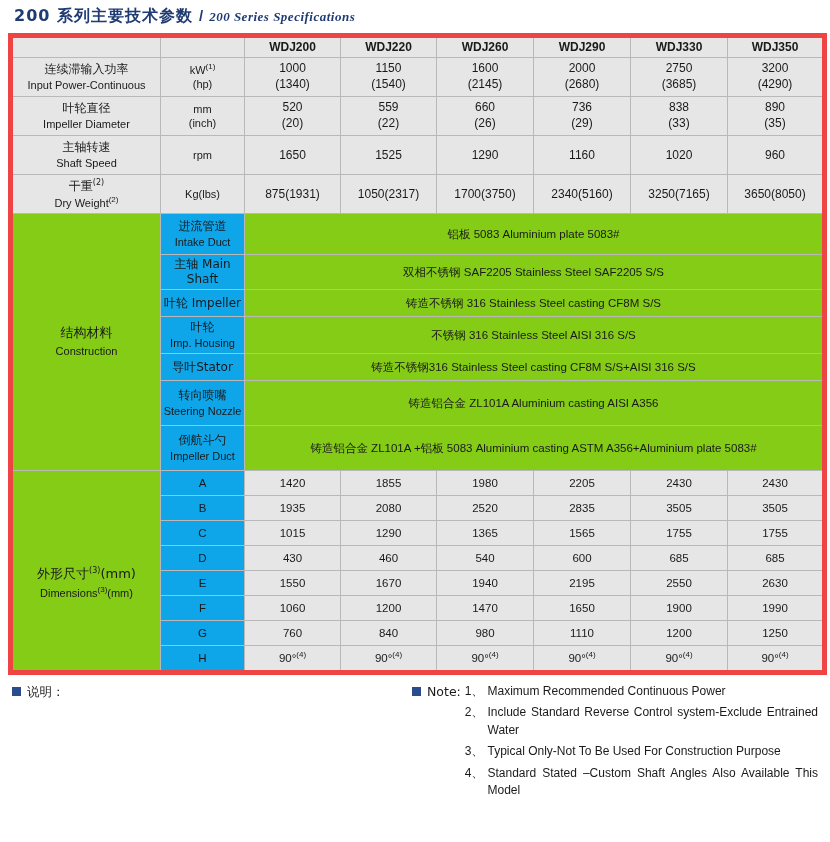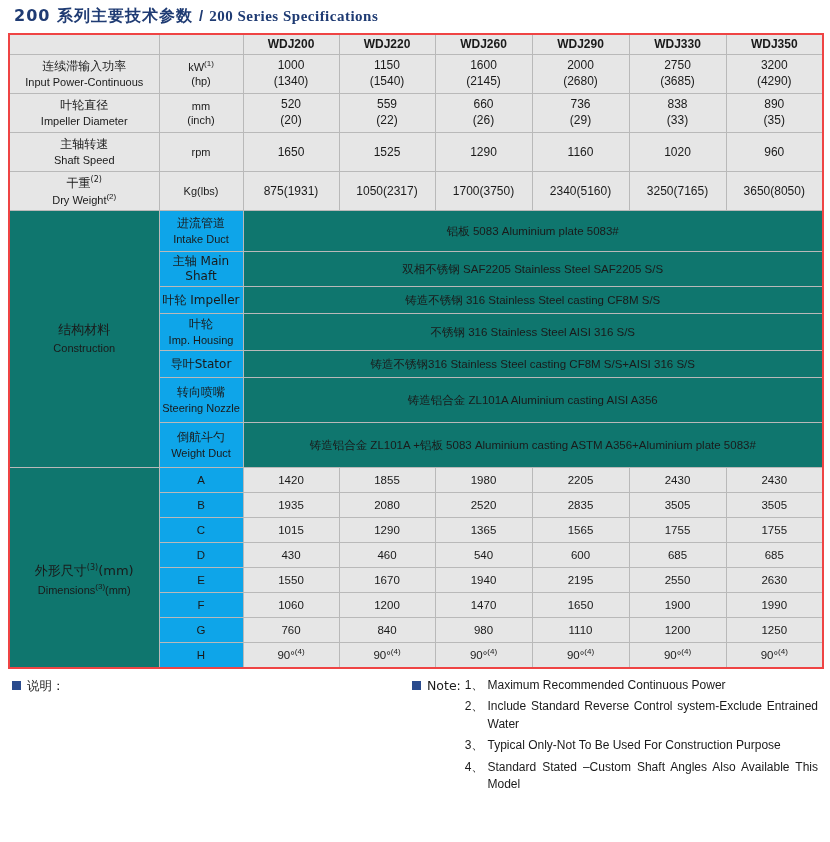--- a/index.html
+++ b/index.html
@@ -15,40 +15,40 @@
 
   
   .title-bar{
     display:flex;align-items:baseline;gap:6px;
     padding:6px 4px 6px 6px;
     color:#1f3b73;
     font-weight:bold;
   }
   .title-cn{font-size:16px;letter-spacing:1px;font-family:"DejaVu Sans", sans-serif;}
   .title-sep{font-size:15px;}
-  .title-en{font-size:15px;font-family:"Liberation Serif", serif;letter-spacing:.5px;}
+  .title-en{font-size:13px;font-family:"Liberation Serif", serif;letter-spacing:.5px;font-style:italic;}
 
   
   table.spec{
     border-collapse:collapse;
     width:814px;
     table-layout:fixed;
-    border:2px solid #ef4444;
+    border:5px solid #ef4444;
     padding-left:8px;
   }
   table.spec td{
     border:1px solid #b9b9b9;
     text-align:center;
     vertical-align:middle;
     padding:2px 2px;
     line-height:1.25;
   }
   .gray{background:#e6e6e6;}
   .lgray{background:#0ea5e9;}
-  .white{background:#0f766e;}
+  .white{background:#84cc16;}
   .cn{font-family:"DejaVu Sans", sans-serif;font-size:12px;}
   .en{font-family:"Liberation Sans", sans-serif;font-size:11px;}
   .hdr{font-weight:bold;font-size:12px;}
   .sup{font-size:8px;vertical-align:super;}
   .two-line div{line-height:1.3;}
   .mat{font-size:11.5px;}
   .dimrow td{height:20px;font-size:11.5px;}
   .bigrow td{height:34px;}
 
   
@@ -253,21 +253,21 @@
     <tr>
       <td class="lgray two-line" style="height:40px">
         <div class="cn">转向喷嘴</div>
         <div class="en">Steering  Nozzle</div>
       </td>
       <td class="white mat" colspan="6">铸造铝合金 ZL101A Aluminium casting AISI A356</td>
     </tr>
     <tr>
       <td class="lgray two-line" style="height:40px">
         <div class="cn">倒航斗勺</div>
-        <div class="en">Weight Duct</div>
+        <div class="en">Impeller Duct</div>
       </td>
       <td class="white mat" colspan="6">铸造铝合金 ZL101A +铝板 5083 Aluminium casting ASTM A356+Aluminium plate 5083#</td>
     </tr>
 
     <tr class="dimrow">
       <td class="white" rowspan="8">
         <div class="cn" style="font-size:13px;margin-top:25px;">
           <span>外形尺寸</span><span class="sup">(3)</span><span>(mm)</span>
         </div>
         <div class="en" style="margin-top:3px;">

